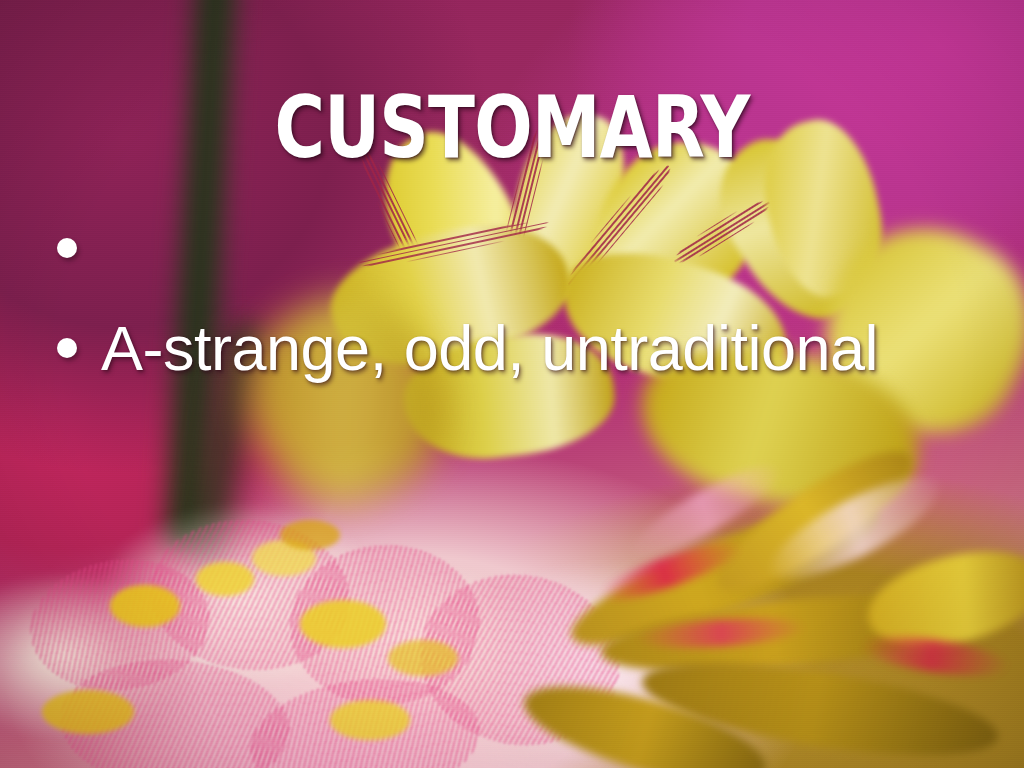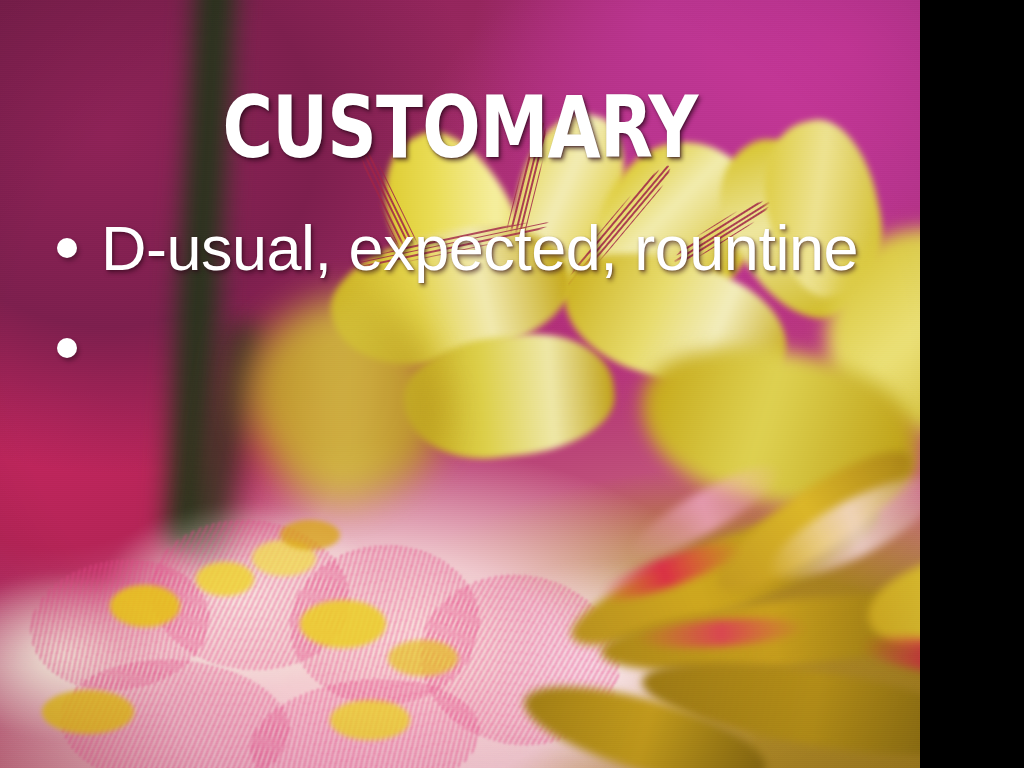--- a/index.html
+++ b/index.html
@@ -3,21 +3,21 @@
 <meta charset="utf-8">
 <title>Customary Slide</title>
 <style>
   html, body {
     margin: 0;
     padding: 0;
     background: #000;
   }
   #slide {
     position: relative;
-    width: 920px;
+    width: 1024px;
     height: 768px;
     overflow: hidden;
     font-family: "DejaVu Sans", sans-serif;
     background-color: #0f172a;
     user-select: none;
   }
 
   
   .bg-layer {
     position: absolute;
@@ -313,25 +313,25 @@
 
   <div class="bg-layer" id="bg-grain"></div>
   <div class="bg-layer" id="bg-vignette"></div>
 
   <div id="content">
 
     <h1 id="slide-title">CUSTOMARY</h1>
 
     <ul id="bullet-list">
 
-      <li class="bullet-row">
-        <span class="bullet-dot"></span>
-        <span class="bullet-text">D-usual, expected, rountine</span>
-      </li>
 
       <li class="bullet-row">
         <span class="bullet-dot"></span>
       </li>
 
+      <li class="bullet-row">
+        <span class="bullet-dot"></span>
+        <span class="bullet-text">A-strange, odd, untraditional</span>
+      </li>
 
     </ul>
   </div>
 </div>
 
 </body></html>

